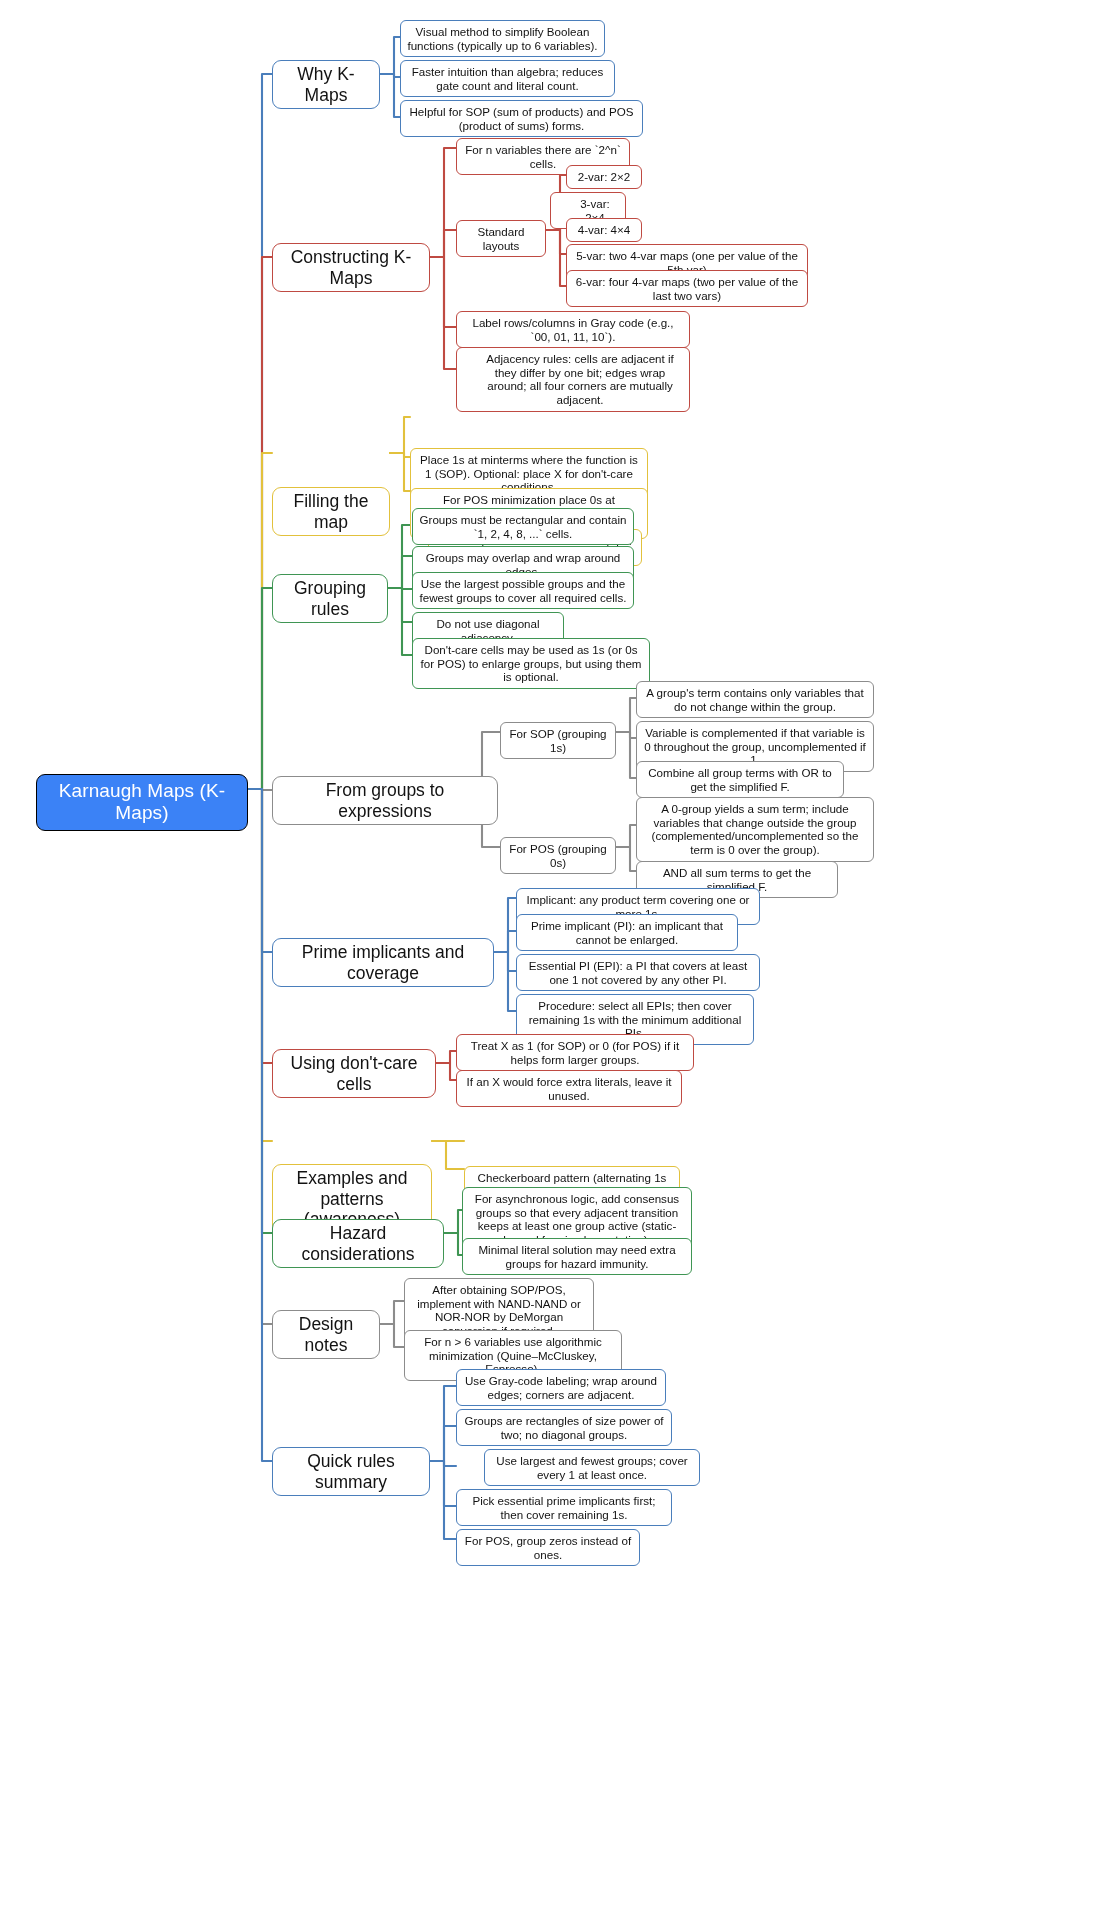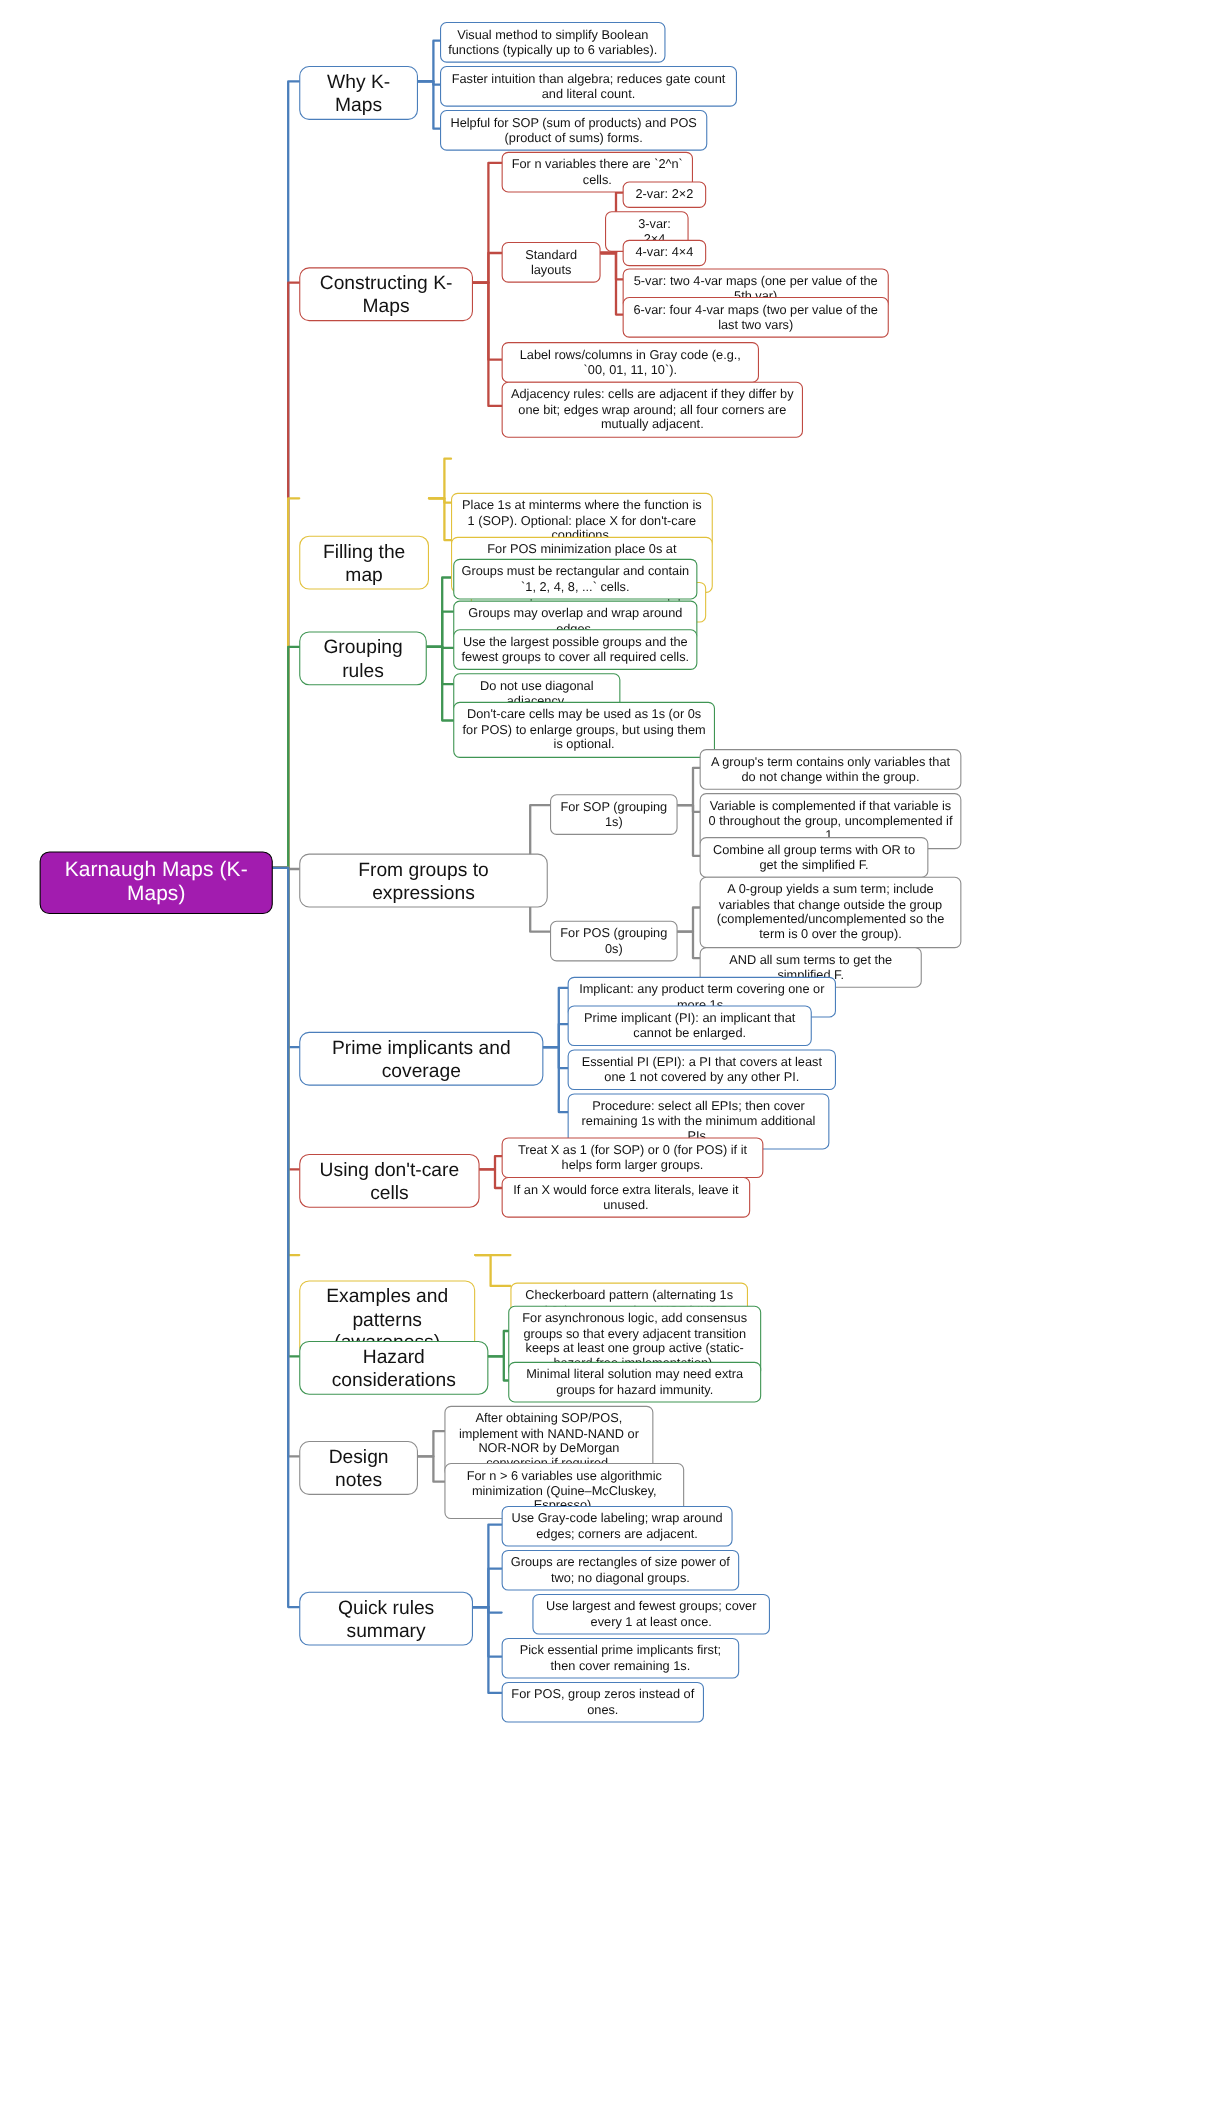--- a/index.html
+++ b/index.html
@@ -32,21 +32,21 @@
     background: #ffffff;
     text-align: center;
     display: flex;
     align-items: center;
     justify-content: center;
     line-height: 1.18;
     color: #121212;
   }
   
   .root {
-    background: #a21caf;
+    background: #3b82f6;
     color: #ffffff;
     border: 1px solid #000000;
     border-radius: 9px;
     font-size: 19px;
     padding: 5px 11px;
     letter-spacing: .1px;
   }
   
   .topic {
     border-radius: 9px;
@@ -137,31 +137,31 @@
       <div class="node topic c-yellow" style="left: 272px; top: 439px; width: 118px; min-height: 28px;">Filling the map</div>
       <div class="node topic c-green" style="left: 272px; top: 574px; width: 116px; min-height: 28px;">Grouping rules</div>
       <div class="node topic c-gray" style="left: 272px; top: 776px; width: 226px; min-height: 28px;">From groups to expressions</div>
       <div class="node topic c-blue" style="left: 272px; top: 938px; width: 222px; min-height: 28px;">Prime implicants and coverage</div>
       <div class="node topic c-red" style="left: 272px; top: 1049px; width: 164px; min-height: 28px;">Using don't-care cells</div>
       <div class="node topic c-yellow" style="left: 272px; top: 1116px; width: 160px; min-height: 50px;">Examples and patterns (awareness)</div>
       <div class="node topic c-green" style="left: 272px; top: 1219px; width: 172px; min-height: 28px;">Hazard considerations</div>
       <div class="node topic c-gray" style="left: 272px; top: 1310px; width: 108px; min-height: 28px;">Design notes</div>
       <div class="node topic c-blue" style="left: 272px; top: 1447px; width: 158px; min-height: 28px;">Quick rules summary</div>
       <div class="node leaf c-blue" style="left: 400px; top: 20px; width: 205px; min-height: 34px;">Visual method to simplify Boolean functions (typically up to 6 variables).</div>
-      <div class="node leaf c-blue" style="left: 400px; top: 60px; width: 270px; min-height: 34px;">Faster intuition than algebra; reduces gate count and literal count.</div>
+      <div class="node leaf c-blue" style="left: 400px; top: 60px; width: 215px; min-height: 34px;">Faster intuition than algebra; reduces gate count and literal count.</div>
       <div class="node leaf c-blue" style="left: 400px; top: 100px; width: 243px; min-height: 34px;">Helpful for SOP (sum of products) and POS (product of sums) forms.</div>
       <div class="node leaf c-red" style="left: 456px; top: 138px; width: 174px; min-height: 20px;">For n variables there are `2^n` cells.</div>
       <div class="node leaf c-red" style="left: 456px; top: 220px; width: 90px; min-height: 20px;">Standard layouts</div>
       <div class="node leaf c-red" style="left: 566px; top: 165px; width: 76px; min-height: 20px;">2-var: 2×2</div>
       <div class="node leaf c-red" style="left: 550px; top: 192px; width: 76px; min-height: 20px; padding-left: 20px;">3-var: 2×4</div>
       <div class="node leaf c-red" style="left: 566px; top: 218px; width: 76px; min-height: 20px;">4-var: 4×4</div>
       <div class="node leaf c-red" style="left: 566px; top: 244px; width: 242px; min-height: 20px;">5-var: two 4-var maps (one per value of the 5th var)</div>
       <div class="node leaf c-red" style="left: 566px; top: 270px; width: 242px; min-height: 32px;">6-var: four 4-var maps (two per value of the last two vars)</div>
       <div class="node leaf c-red" style="left: 456px; top: 311px; width: 234px; min-height: 32px;">Label rows/columns in Gray code (e.g., `00, 01, 11, 10`).</div>
-      <div class="node leaf c-red" style="left: 456px; top: 347px; width: 274px; min-height: 44px;">Adjacency rules: cells are adjacent if they differ by one bit; edges wrap around; all four corners are mutually adjacent.</div>
+      <div class="node leaf c-red" style="left: 456px; top: 347px; width: 234px; min-height: 44px; padding-left: 20px;">Adjacency rules: cells are adjacent if they differ by one bit; edges wrap around; all four corners are mutually adjacent.</div>
       <div class="node leaf c-yellow" style="left: 410px; top: 400px; width: 238px; min-height: 34px;">Place 1s at minterms where the function is 1 (SOP). Optional: place X for don't-care conditions.</div>
       <div class="node leaf c-yellow" style="left: 410px; top: 440px; width: 238px; min-height: 34px;">For POS minimization place 0s at maxterms where the function is 0 (and X for don't-cares).</div>
       <div class="node leaf c-yellow" style="left: 428px; top: 481px; width: 214px; min-height: 20px;">Multi-output functions: fill one map per output.</div>
       <div class="node leaf c-green" style="left: 412px; top: 508px; width: 222px; min-height: 34px;">Groups must be rectangular and contain `1, 2, 4, 8, ...` cells.</div>
       <div class="node leaf c-green" style="left: 412px; top: 546px; width: 222px; min-height: 20px;">Groups may overlap and wrap around edges.</div>
       <div class="node leaf c-green" style="left: 412px; top: 572px; width: 222px; min-height: 34px;">Use the largest possible groups and the fewest groups to cover all required cells.</div>
       <div class="node leaf c-green" style="left: 412px; top: 612px; width: 152px; min-height: 20px;">Do not use diagonal adjacency.</div>
       <div class="node leaf c-green" style="left: 412px; top: 638px; width: 238px; min-height: 34px;">Don't-care cells may be used as 1s (or 0s for POS) to enlarge groups, but using them is optional.</div>
       <div class="node leaf c-gray" style="left: 500px; top: 722px; width: 116px; min-height: 20px;">For SOP (grouping 1s)</div>
       <div class="node leaf c-gray" style="left: 636px; top: 681px; width: 238px; min-height: 34px;">A group's term contains only variables that do not change within the group.</div>

